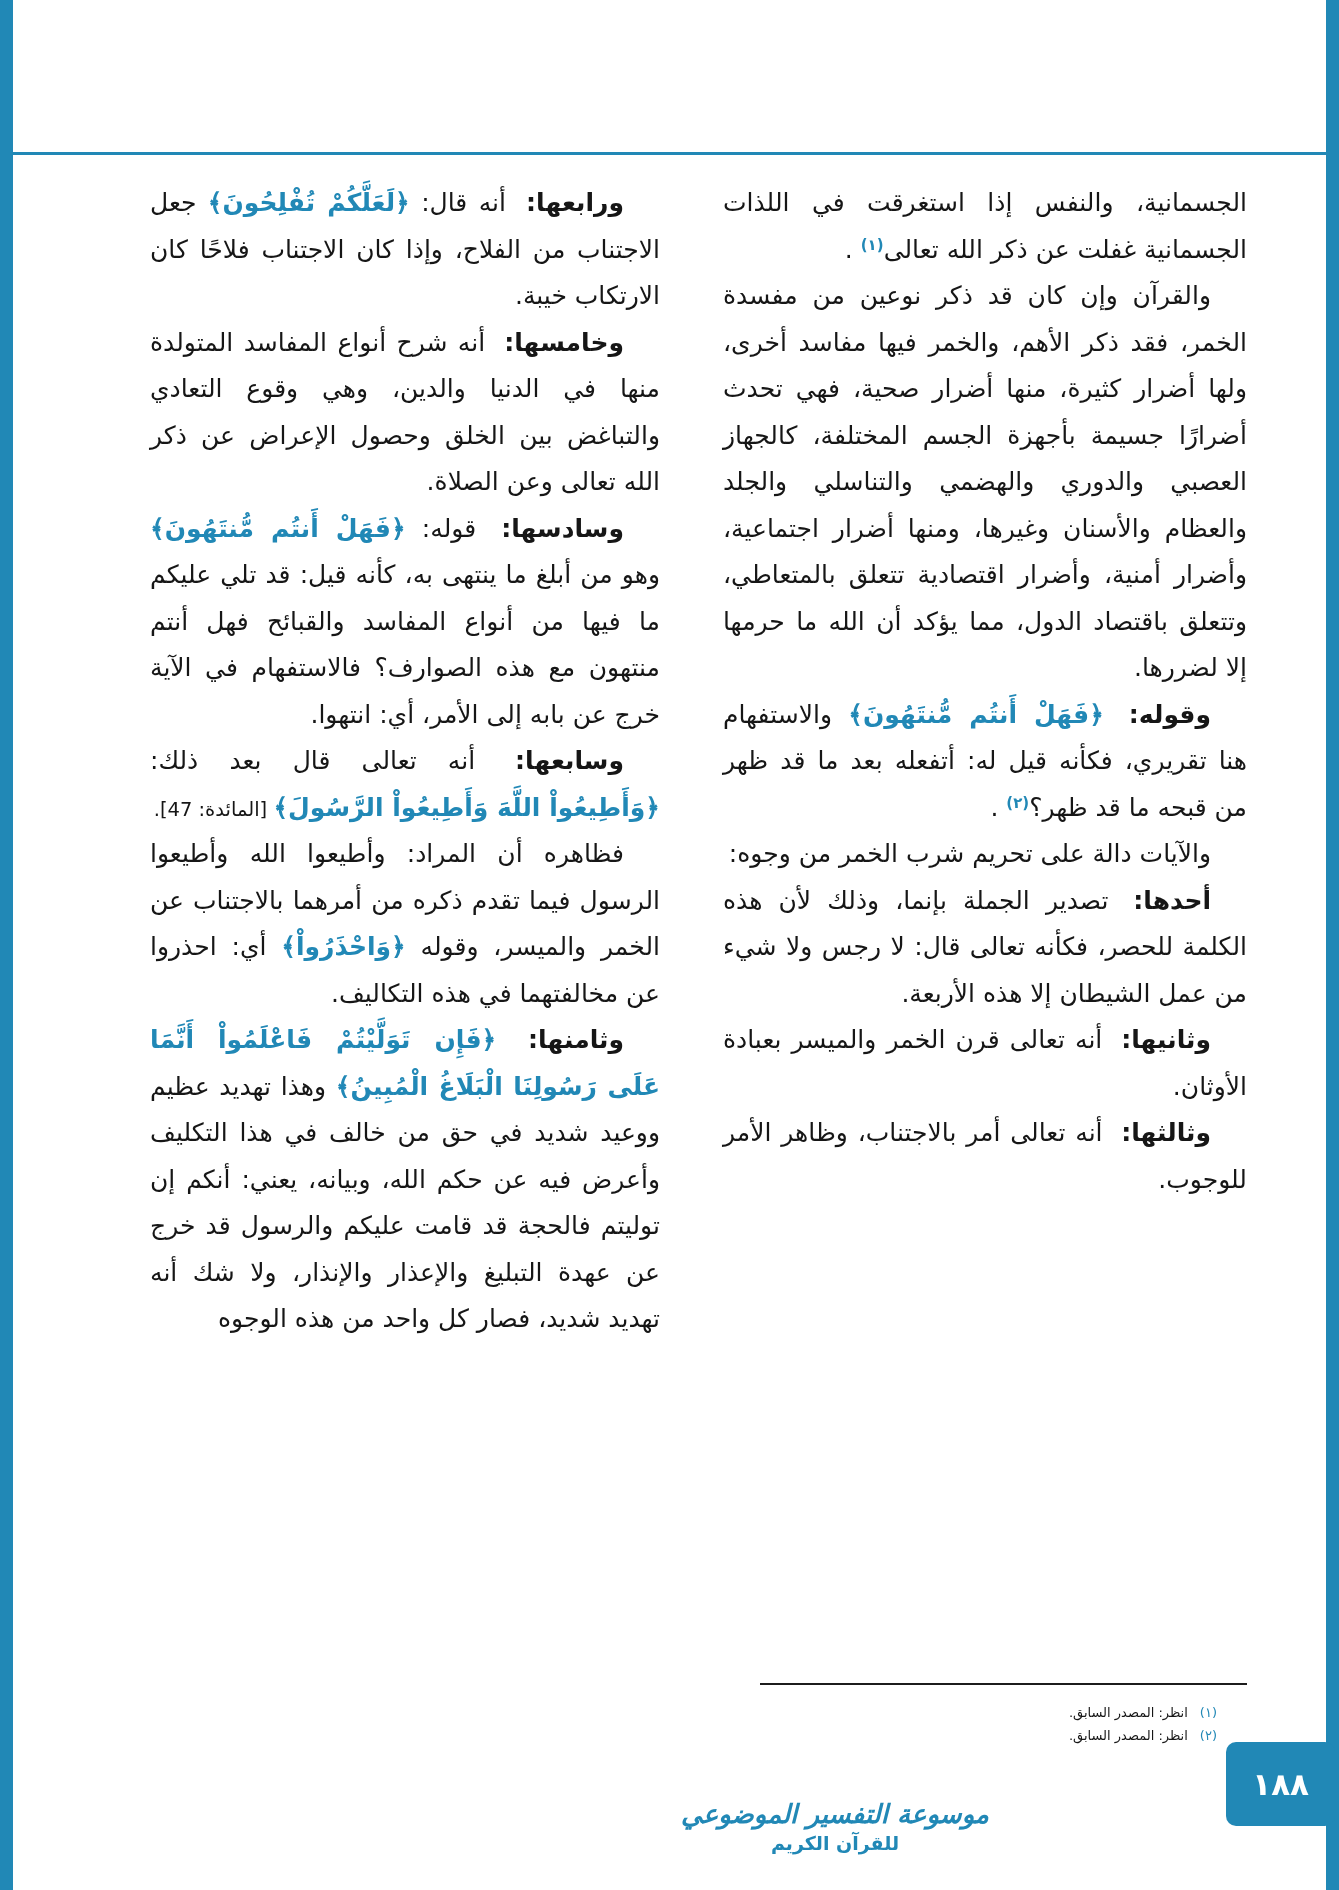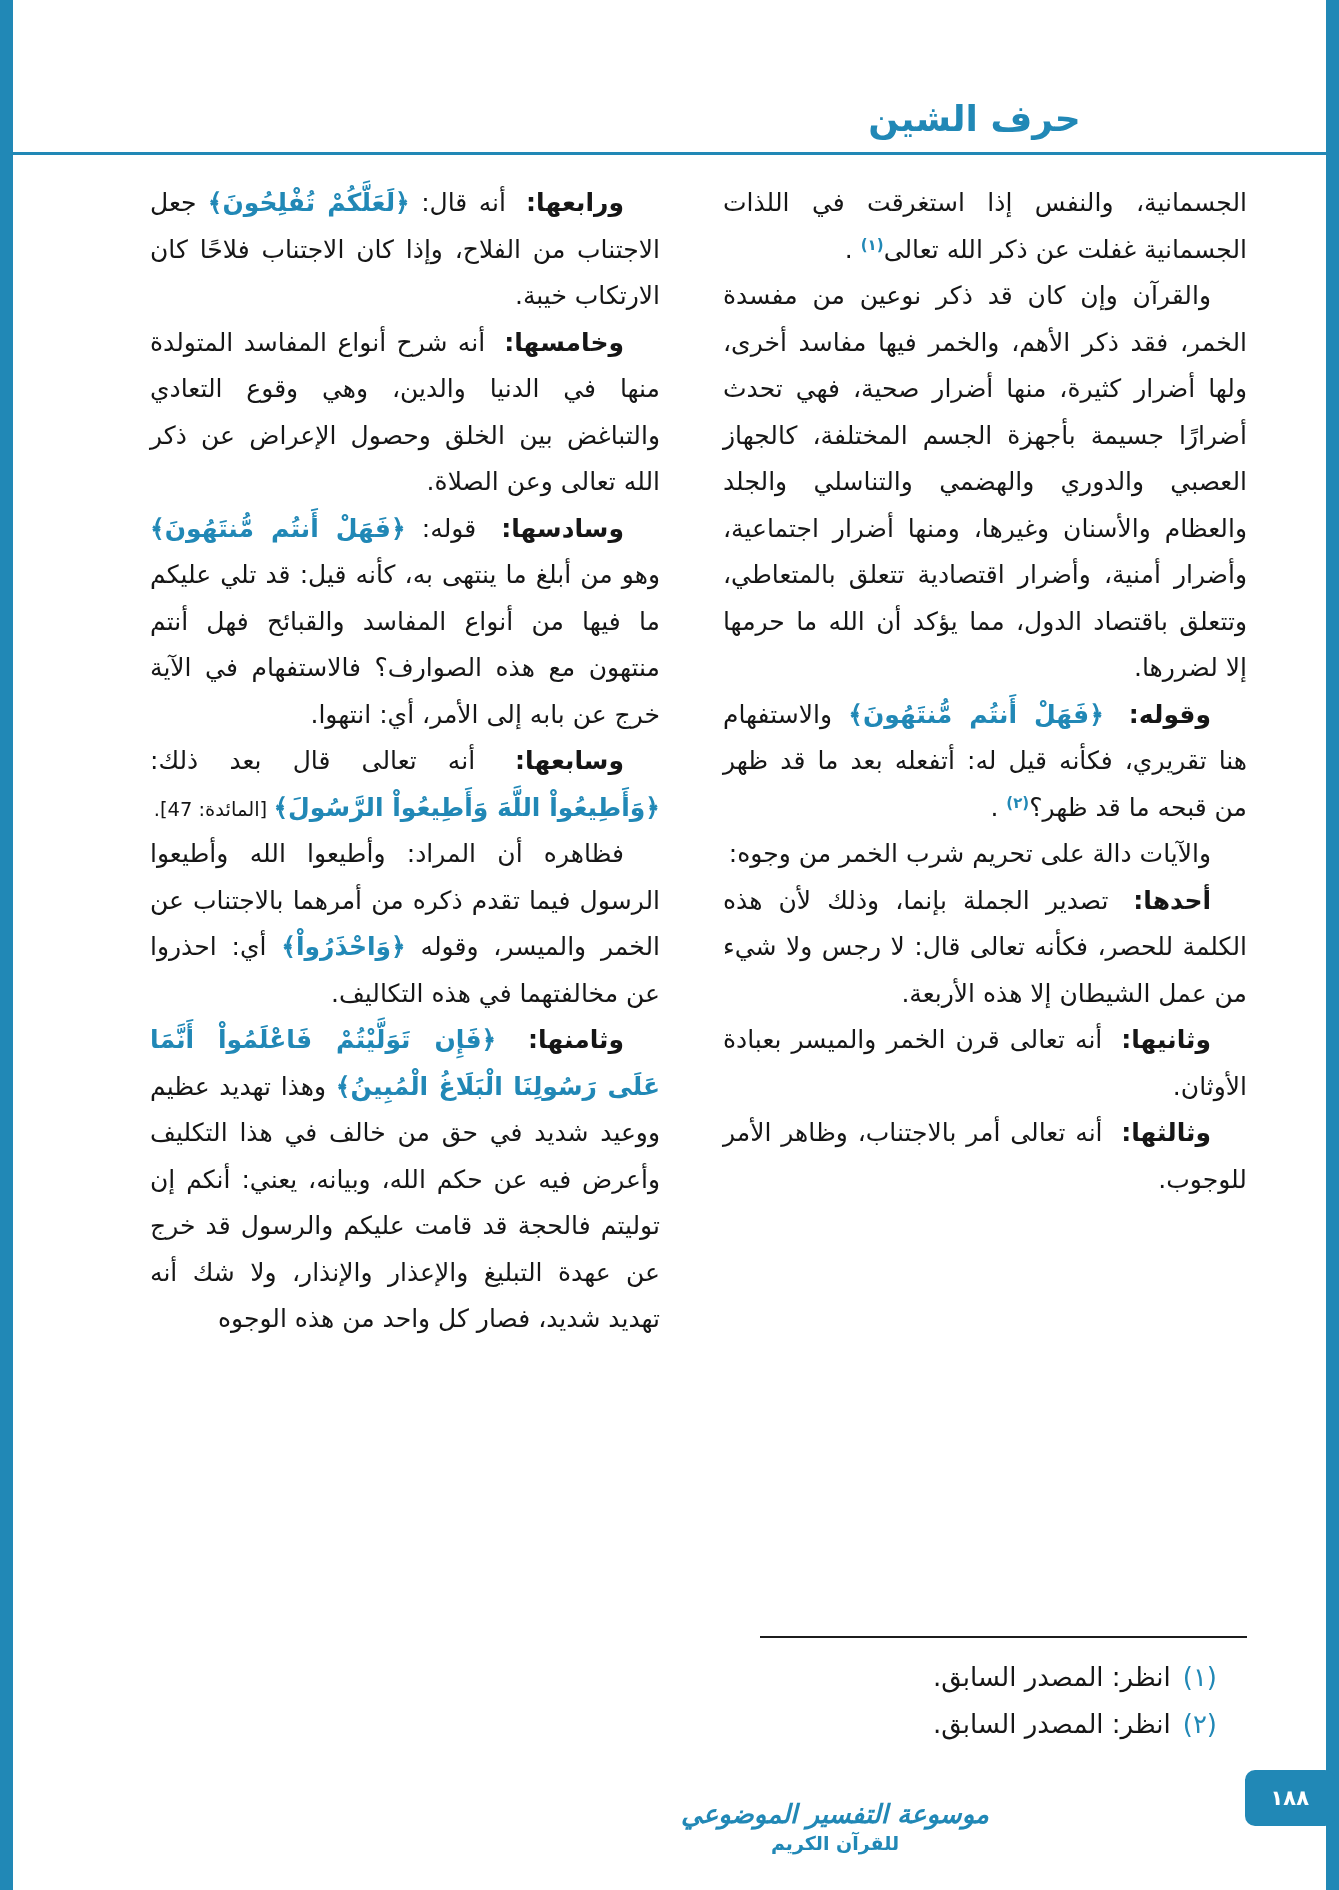--- a/index.html
+++ b/index.html
@@ -52,50 +52,49 @@
   p.indent{ text-indent:36px; }
 
   .seg-bold{ font-weight:bold;padding-left:8px; }
   .seg-quran{ color:var(--accent); font-weight:bold; }
   .seg-sup{ color:var(--accent); font-size:0.6em; vertical-align:0.55em; font-weight:bold; }
   .seg-ref{ font-size:0.78em; }
 
   
   .footnotes{ margin-top:auto; }
   .fn-rule{ width:487px; height:2px; background:#1c1c1c; margin-bottom:16px; }
-  .footnote{ font-size:26px; line-height:1.78; padding-right:30px; text-align:right; }
+  .footnote{ font-size:13px; line-height:1.78; padding-right:30px; text-align:right; }
   .fn-marker{ color:var(--accent); margin-left:12px; }
 
   
   .logo{
     position:absolute; bottom:36px; right:350px;
     text-align:center; color:var(--accent);
   }
   .logo-line1{
     font-size:26px; font-weight:bold; font-style:italic;
     letter-spacing:1px;
   }
   .logo-line2{ font-size:19px; margin-top:3px; font-weight:bold; }
   .page-number{
     position:absolute; bottom:64px; right:4px;
     background:var(--accent); color:#ffffff;
-    font-size:21px; font-weight:bold;
-    padding:16px 26px;
+    font-size:31px; font-weight:bold;
+    padding:24px 26px;
     border-radius:10px;
   }
 </style>
 </head>
 <body>
 
 <div class="page">
 
   <div class="sidebar right"></div>
   <div class="sidebar left"></div>
 
-  <div class="header-title">حرف الشين</div>
   <div class="header-rule"></div>
 
   <main class="content">
     <section class="column col-right">
       <div class="paras">
           <p class="para"><span class="seg-text">الجسمانية، والنفس إذا استغرقت في اللذات الجسمانية غفلت عن ذكر الله تعالى</span><span class="seg-sup">(١)</span><span class="seg-text"> .</span></p>
           <p class="para indent"><span class="seg-text">والقرآن وإن كان قد ذكر نوعين من مفسدة الخمر، فقد ذكر الأهم، والخمر فيها مفاسد أخرى، ولها أضرار كثيرة، منها أضرار صحية، فهي تحدث أضرارًا جسيمة بأجهزة الجسم المختلفة، كالجهاز العصبي والدوري والهضمي والتناسلي والجلد والعظام والأسنان وغيرها، ومنها أضرار اجتماعية، وأضرار أمنية، وأضرار اقتصادية تتعلق بالمتعاطي، وتتعلق باقتصاد الدول، مما يؤكد أن الله ما حرمها إلا لضررها.</span></p>
           <p class="para indent"><span class="seg-bold">وقوله: </span><span class="seg-quran">﴿فَهَلْ أَنتُم مُّنتَهُونَ﴾</span><span class="seg-text"> والاستفهام هنا تقريري، فكأنه قيل له: أتفعله بعد ما قد ظهر من قبحه ما قد ظهر؟</span><span class="seg-sup">(٢)</span><span class="seg-text"> .</span></p>
           <p class="para indent"><span class="seg-text">والآيات دالة على تحريم شرب الخمر من وجوه:</span></p>
           <p class="para indent"><span class="seg-bold">أحدها: </span><span class="seg-text">تصدير الجملة بإنما، وذلك لأن هذه الكلمة للحصر، فكأنه تعالى قال: لا رجس ولا شيء من عمل الشيطان إلا هذه الأربعة.</span></p>

